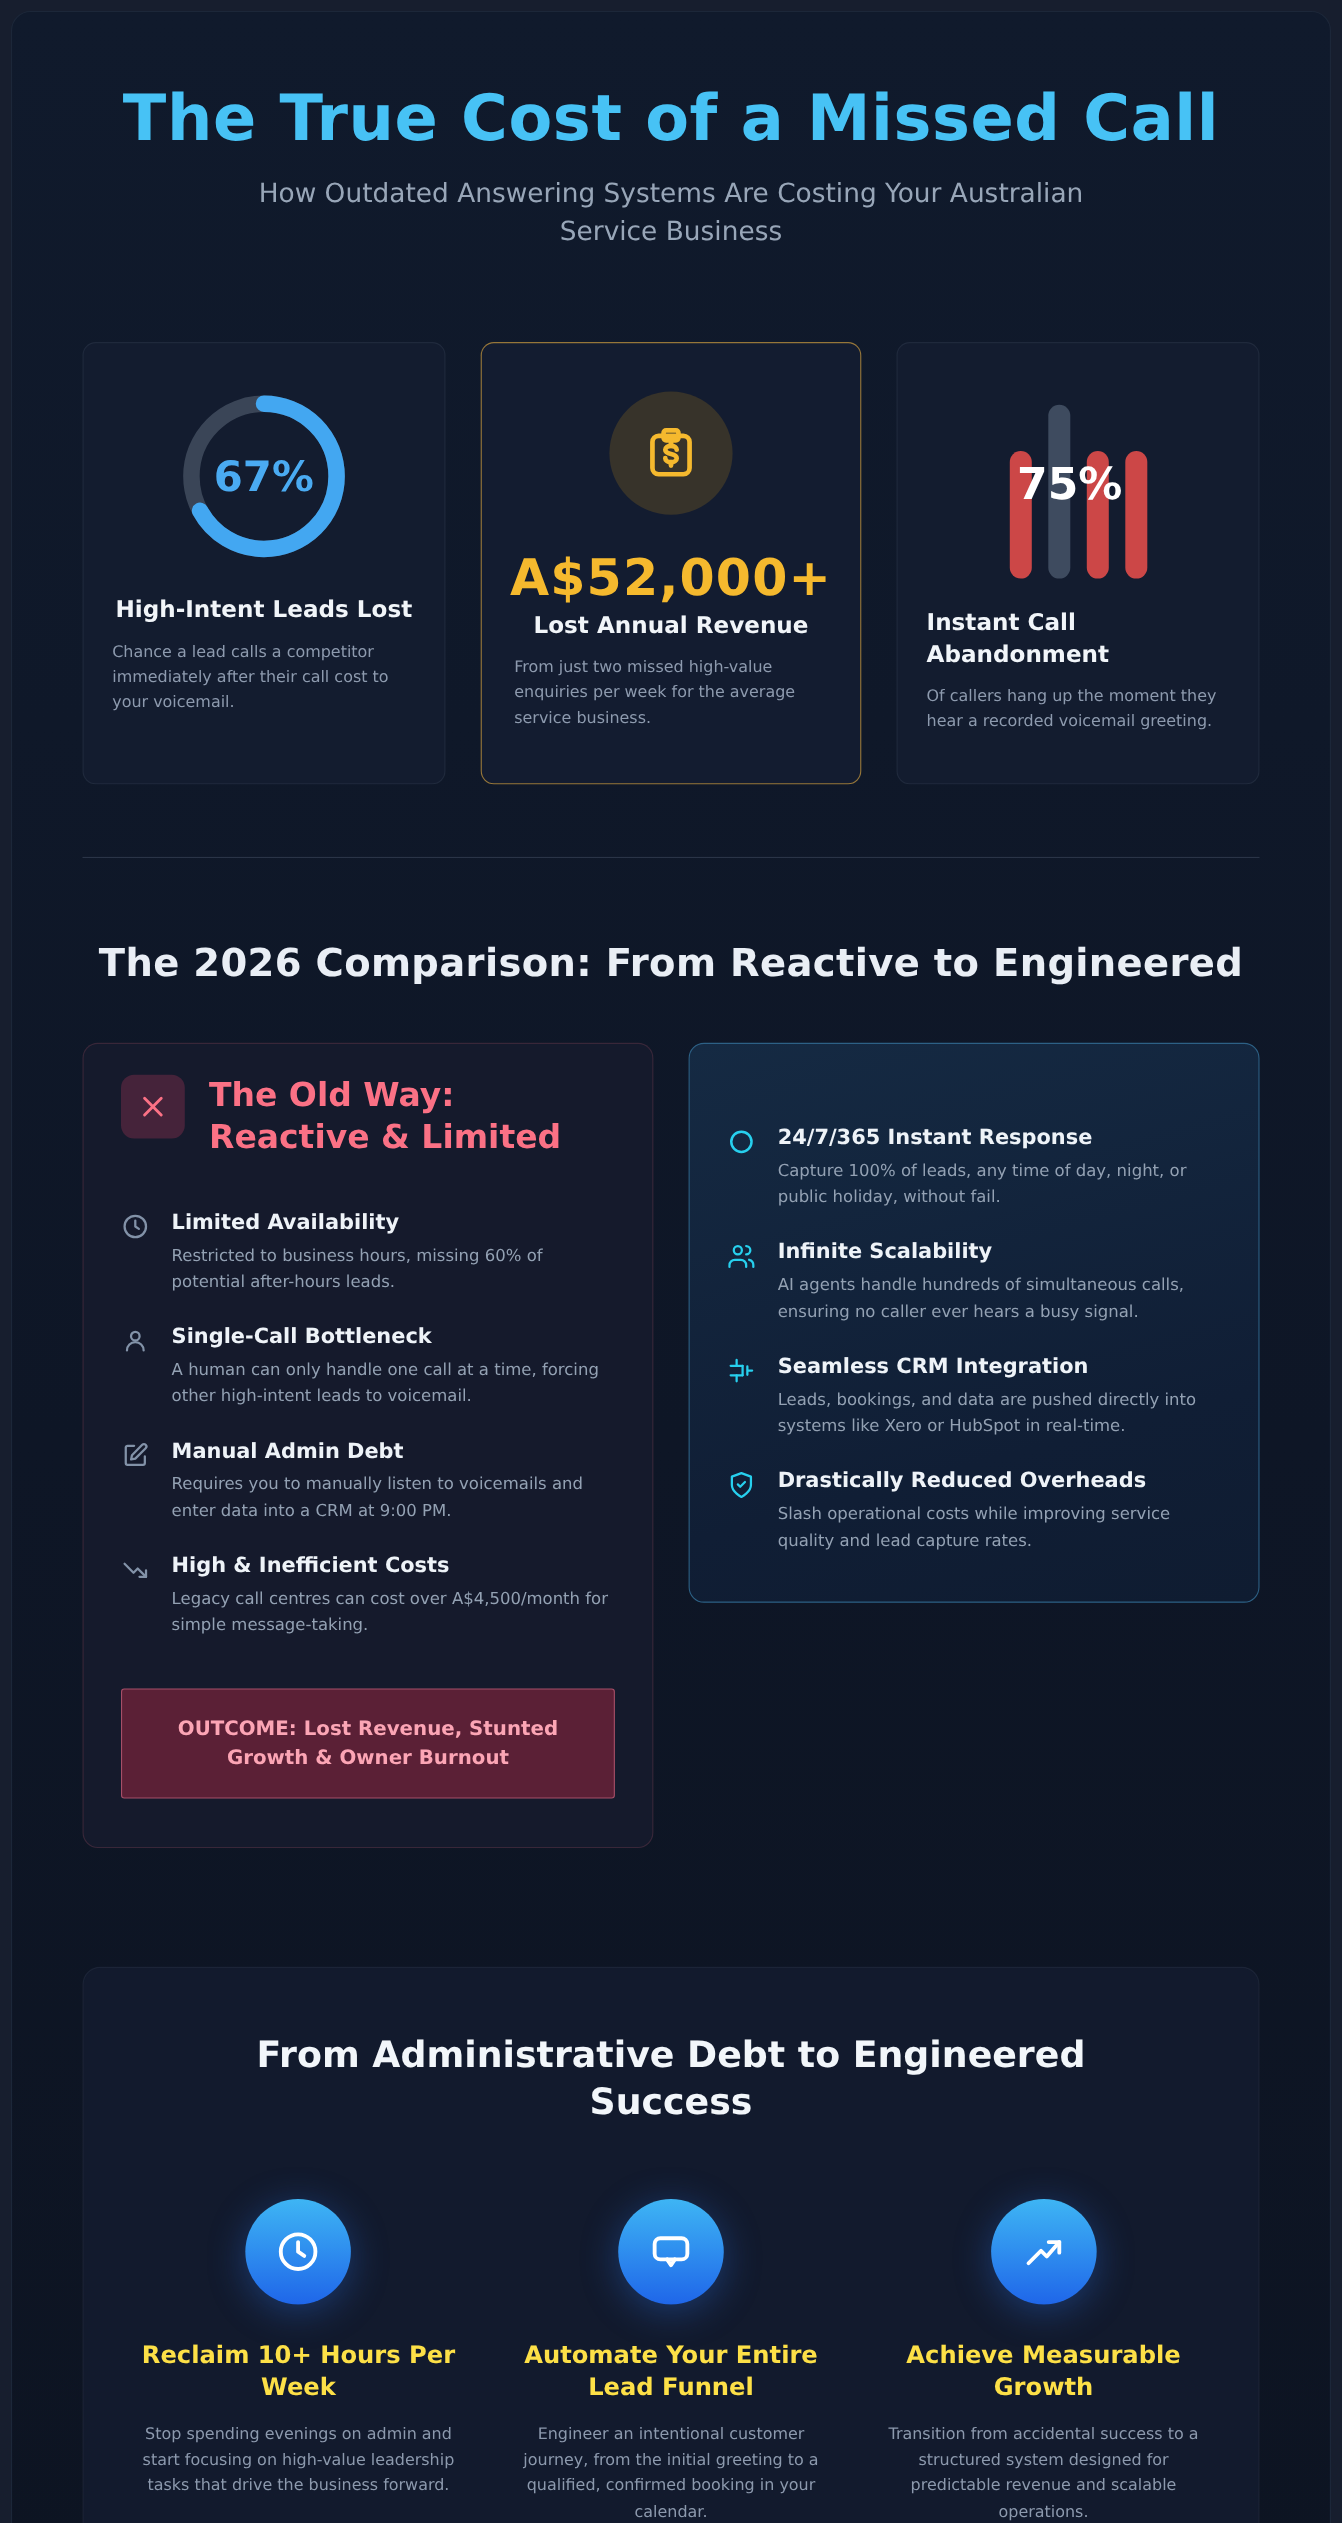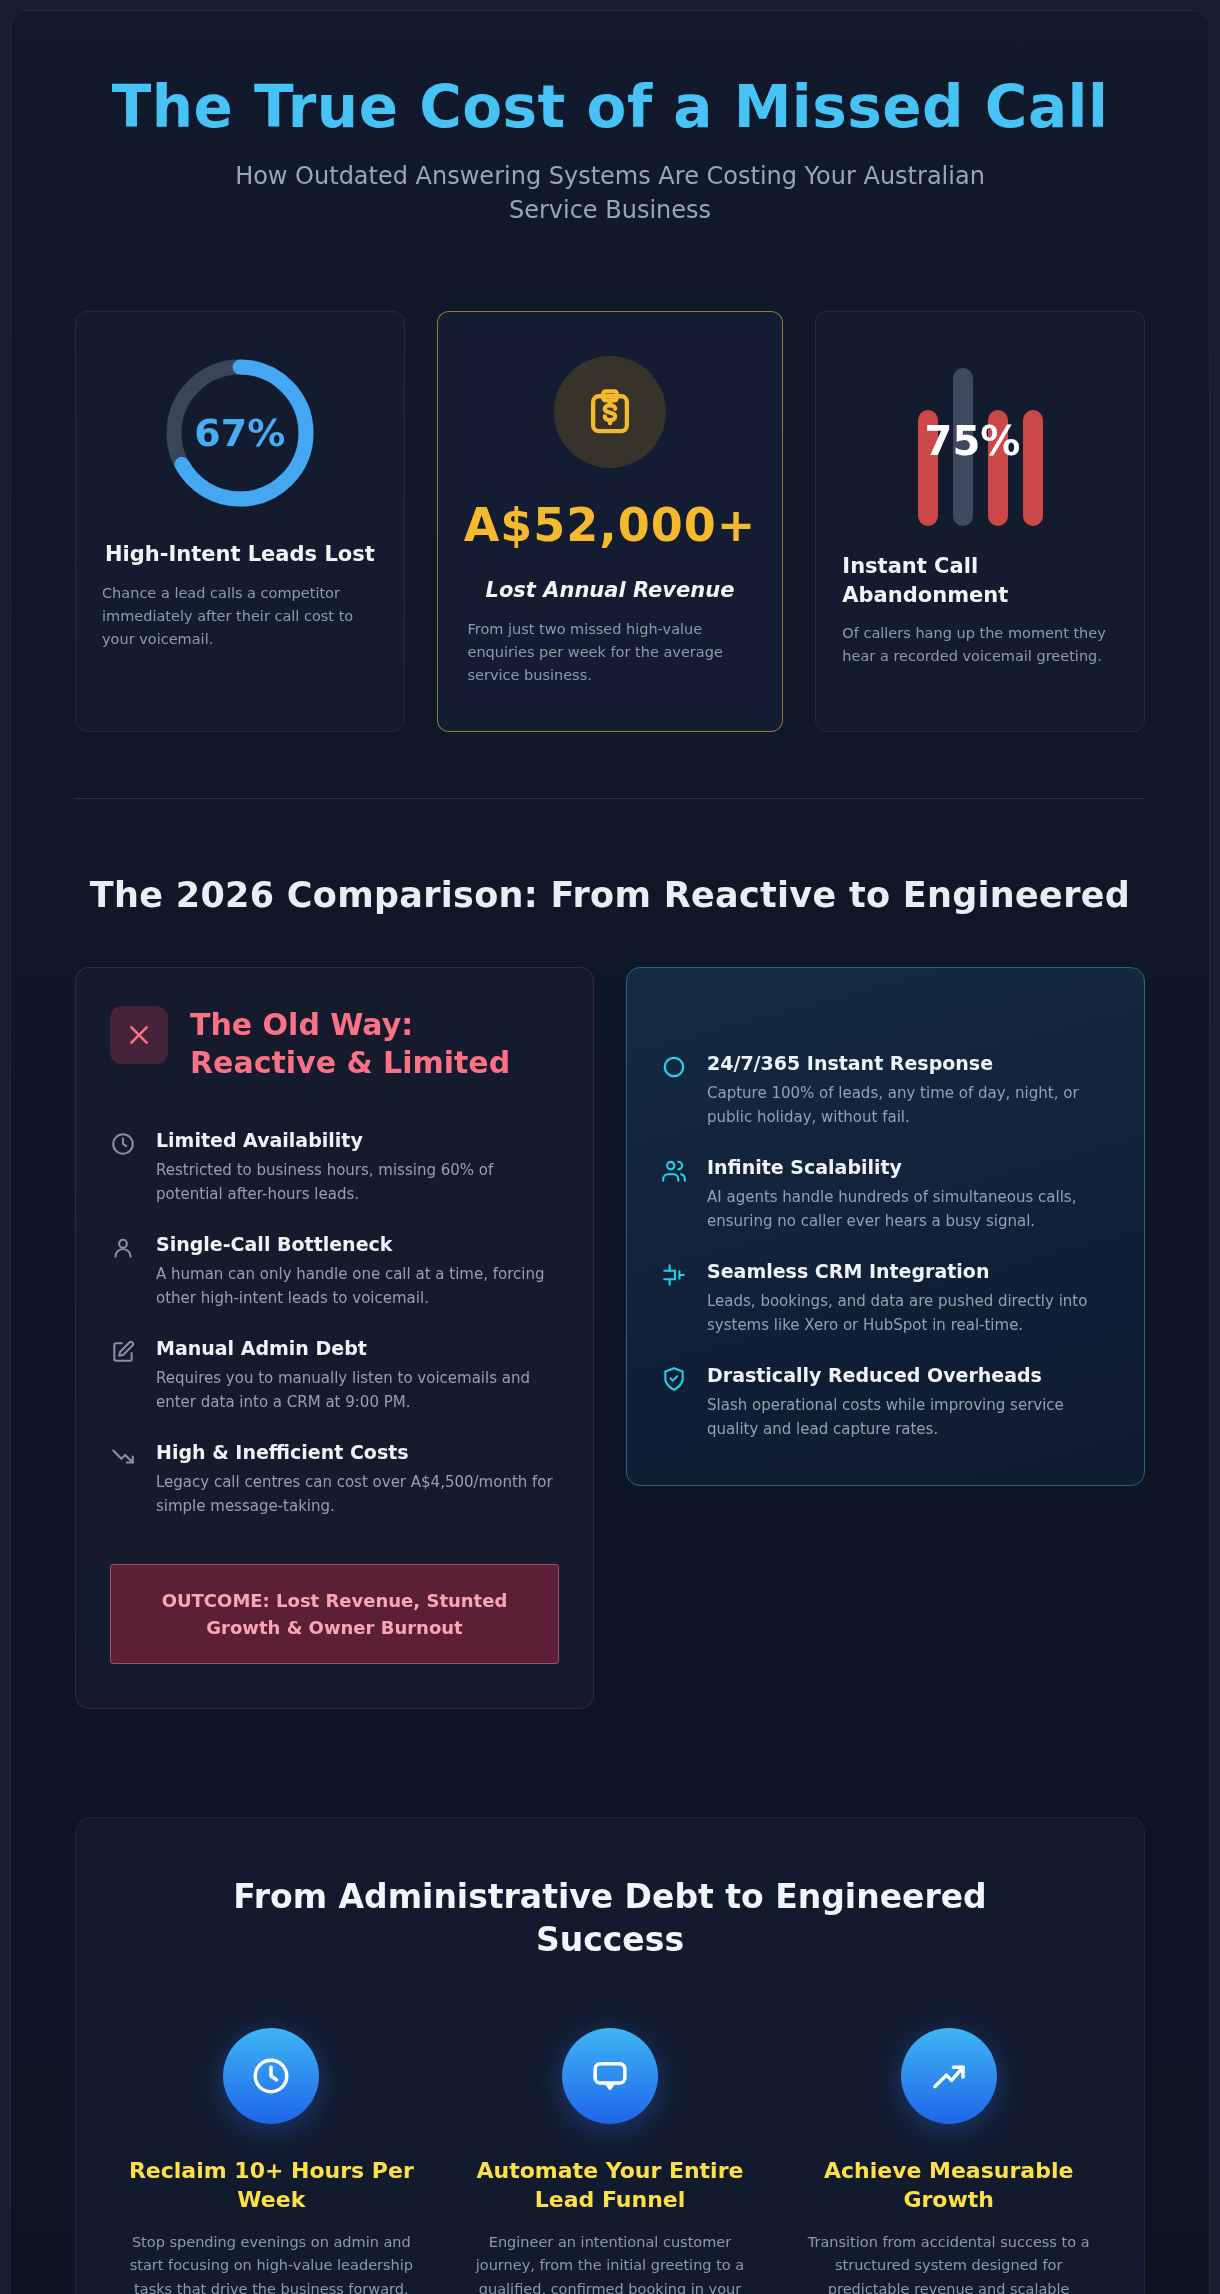--- a/index.html
+++ b/index.html
@@ -32,36 +32,36 @@
   .stat-desc { font-size:14.5px; color:#8d9aae; line-height:1.6; margin-top:13px; max-width:285px; }
 
   .donut-wrap { position:relative; width:162px; height:162px; }
   .donut-wrap svg { display:block; transform:rotate(-90deg); }
   .donut-label { position:absolute; inset:0; display:flex; align-items:center; justify-content:center;
     font-size:38px; font-weight:700; color:#4aabf2; }
 
   .money-badge { width:112px; height:112px; border-radius:50%; background:#37332a;
     display:flex; align-items:center; justify-content:center; margin-top:4px; }
   .big-money { font-size:46px; font-weight:700; color:#f5b92e; margin-top:30px; letter-spacing:1px; }
-  .gold .stat-title { margin-top:24px;font-style:italic; }
+  .gold .stat-title { margin-top:2px; }
 
   .bars-wrap { position:relative; height:172px; display:flex; align-items:flex-end; gap:15px; margin-top:2px; }
   .bar { width:20px; border-radius:10px; }
   .bar.red { height:116px; background:#cc4747; }
   .bar.slate { height:158px; background:#3e4b5f; }
   .bars-label { position:absolute; left:50%; top:64px; transform:translateX(-58%);
     font-size:40px; font-weight:700; color:#ffffff; z-index:2; }
 
   
   .divider { border:none; border-top:1px solid #2a3447; margin:66px 64px 0; }
   .section-heading { margin-top:76px; text-align:center; font-size:35px; font-weight:700; color:#e9eef5; letter-spacing:.3px; }
 
   
   .compare { display:grid; grid-template-columns:1fr 1fr; gap:32px; padding:0 64px; margin-top:52px; align-items:start; }
-  .way-card { border-radius:14px; padding:38px 34px 44px; }
+  .way-card { border-radius:14px; padding:28px 34px 44px; }
   .way-card.old { background:#151a2c; border:1px solid rgba(251,113,133,.16); }
   .way-card.new { background:linear-gradient(165deg,#152a43 0%, #101e35 70%, #0f1c31 100%);
     border:1px solid #2d6186; }
   .way-head { display:flex; gap:22px; align-items:flex-start; }
   .way-badge { flex:0 0 auto; width:58px; height:58px; border-radius:12px; display:flex; align-items:center; justify-content:center; }
   .old .way-badge { background:#45233a; color:#fb7185; }
   .new .way-badge { background:#17415a; color:#3fc3f2; margin-top:26px; }
   .way-title { font-size:30px; font-weight:700; line-height:1.28; }
   .old .way-title { color:#fb7185; }
   .new .way-title { color:#3bb8f1; }

